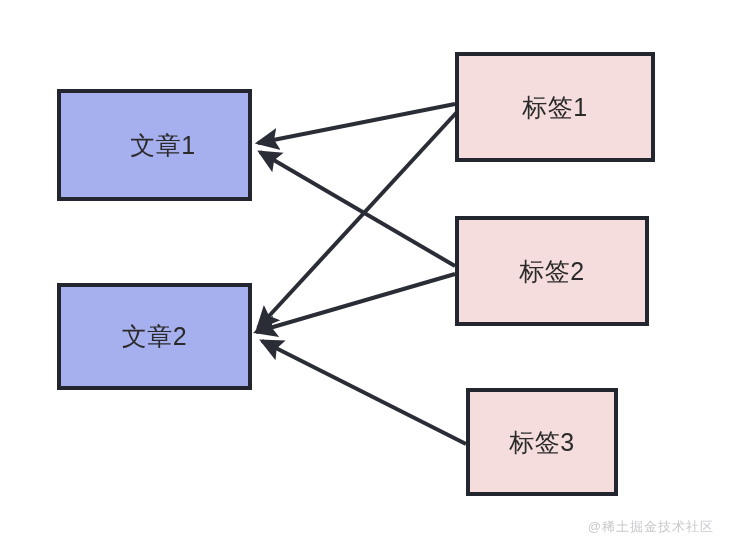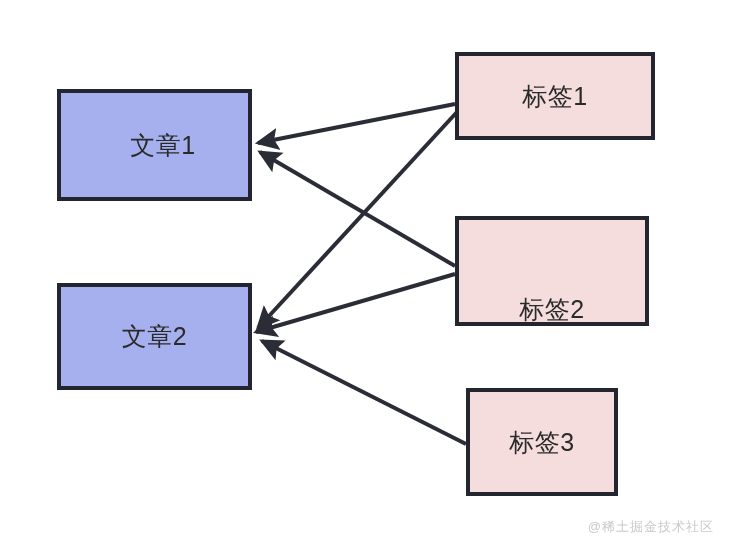--- a/index.html
+++ b/index.html
@@ -86,25 +86,25 @@
   </svg>
 
   <div class="node article" id="node-article-1" style="left: 57px; top: 89px; width: 195px; height: 112px; background: rgb(167, 176, 238); border-color: rgb(35, 38, 47); border-width: 4px;">
     <span class="node-label">文章1</span>
   </div>
 
   <div class="node article" id="node-article-2" style="left: 57px; top: 283px; width: 195px; height: 107px; background: rgb(167, 176, 238); border-color: rgb(35, 38, 47); border-width: 4px;">
     <span class="node-label">文章2</span>
   </div>
 
-  <div class="node tag" id="node-tag-1" style="left: 455px; top: 52px; width: 200px; height: 88px; background: rgb(246, 221, 221); border-color: rgb(35, 38, 47); border-width: 4px;">
+  <div class="node tag" id="node-tag-1" style="left: 455px; top: 52px; width: 200px; height: 110px; background: rgb(246, 221, 221); border-color: rgb(35, 38, 47); border-width: 4px;">
     <span class="node-label">标签1</span>
   </div>
 
-  <div class="node tag" id="node-tag-2" style="left: 455px; top: 216px; width: 194px; height: 110px; background: rgb(246, 221, 221); border-color: rgb(35, 38, 47); border-width: 4px; align-items: flex-end;">
+  <div class="node tag" id="node-tag-2" style="left: 455px; top: 216px; width: 194px; height: 110px; background: rgb(246, 221, 221); border-color: rgb(35, 38, 47); border-width: 4px;">
     <span class="node-label">标签2</span>
   </div>
 
   <div class="node tag" id="node-tag-3" style="left: 466px; top: 388px; width: 152px; height: 108px; background: rgb(246, 221, 221); border-color: rgb(35, 38, 47); border-width: 4px;">
     <span class="node-label">标签3</span>
   </div>
 
   <div id="watermark" style="color: rgb(201, 201, 206);">@稀土掘金技术社区</div>
 
 </div>

